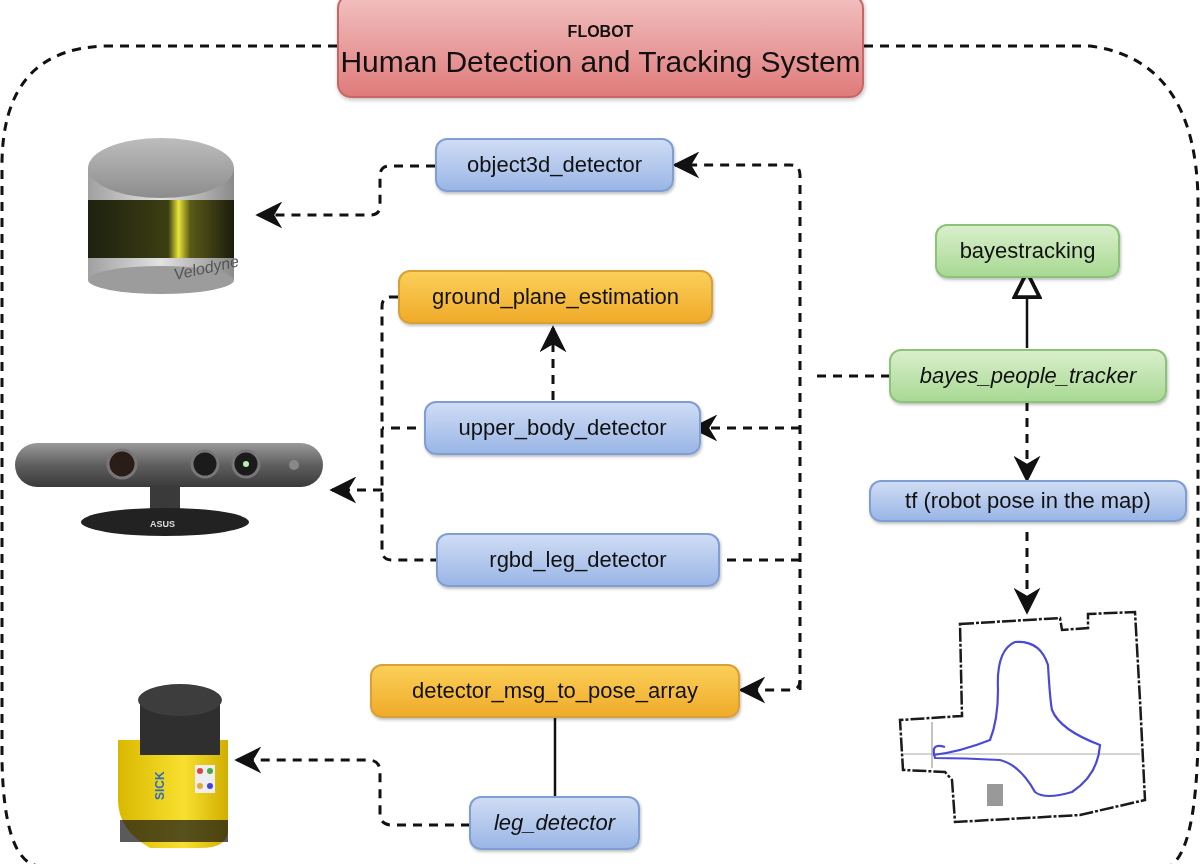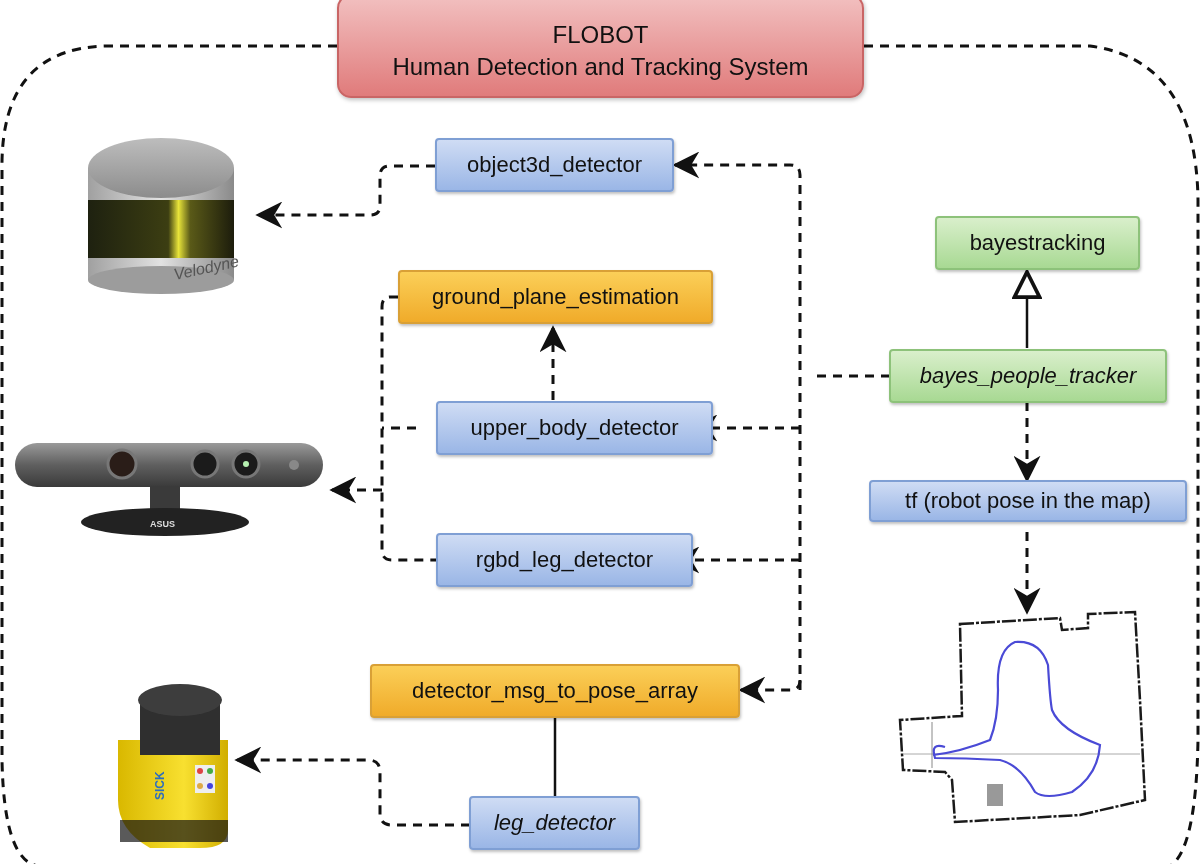--- a/index.html
+++ b/index.html
@@ -1,37 +1,37 @@
 <!DOCTYPE html>
 <html><head>
 <meta charset="utf-8">
 <style>
   html, body { margin: 0; padding: 0; background: #ffffff; }
   body { width: 1200px; height: 864px; position: relative; overflow: hidden;
          font-family: "Liberation Sans", sans-serif; }
   #canvas { position: absolute; left: 0; top: 0; }
   .node {
-    position: absolute; box-sizing: border-box; border-radius: 4px;
+    position: absolute; box-sizing: border-box; border-radius: 12px;
     display: flex; align-items: center; justify-content: center;
     font-size: 22px; color: #111; white-space: nowrap;
     box-shadow: 1px 2px 3px rgba(0,0,0,0.25);
   }
   .blue   { background: linear-gradient(#cfdcf4, #9ab6e6); border: 2px solid #7f9fd4; }
   .orange { background: linear-gradient(#fbcf58, #f0ab2a); border: 2px solid #d9a036; }
   .green  { background: linear-gradient(#d9efcb, #a8d993); border: 2px solid #8dc27a; }
   .title-box {
     position: absolute; left: 337px; top: -6px; width: 527px; height: 104px;
     box-sizing: border-box; border-radius: 14px;
     background: linear-gradient(#f2c0c0, #e07b7b);
     border: 2px solid #c96565; box-shadow: 1px 2px 4px rgba(0,0,0,0.25);
     display: flex; flex-direction: column; align-items: center; justify-content: center;
     color: #111;
   }
-  .title-box .t1 { font-weight: normal; font-size: 24px; margin-top: 10px; }
-  .title-box .t2 { font-size: 24px; margin-top: 4px; }
+  .title-box .t1 { font-weight: bold; font-size: 16px; margin-top: 10px; }
+  .title-box .t2 { font-size: 30px; margin-top: 4px; }
 </style>
 </head>
 <body>
 
 <svg id="canvas" width="1200" height="864">
   <defs>
     <marker id="arr" viewBox="0 0 10 10" refX="9" refY="5" markerWidth="9" markerHeight="9" orient="auto-start-reverse">
       <path d="M0,0 L10,5 L0,10 L3,5 z" fill="#111"></path>
     </marker>
     <marker id="hollow" viewBox="0 0 12 12" refX="6" refY="1" markerWidth="12" markerHeight="12" orient="0">
@@ -134,19 +134,19 @@
   </g>
 </svg>
 
 <div class="title-box">
   <div class="t1">FLOBOT</div>
   <div class="t2">Human Detection and Tracking System</div>
 </div>
 
 <div class="node blue" style="left:435px;top:138px;width:239px;height:54px;">object3d_detector</div>
 <div class="node orange" style="left:398px;top:270px;width:315px;height:54px;">ground_plane_estimation</div>
-<div class="node blue" style="left:436px;top:401px;width:277px;height:54px;">upper_body_detector</div>
-<div class="node blue" style="left:436px;top:533px;width:257px;height:54px;">rgbd_leg_detector</div>
+<div class="node blue" style="left:424px;top:401px;width:277px;height:54px;">upper_body_detector</div>
+<div class="node blue" style="left:436px;top:533px;width:284px;height:54px;">rgbd_leg_detector</div>
 <div class="node orange" style="left:370px;top:664px;width:370px;height:54px;">detector_msg_to_pose_array</div>
 <div class="node blue" style="left:469px;top:796px;width:171px;height:54px;font-style:italic;">leg_detector</div>
-<div class="node green" style="left:935px;top:216px;width:205px;height:54px;">bayestracking</div>
+<div class="node green" style="left:935px;top:224px;width:185px;height:54px;">bayestracking</div>
 <div class="node green" style="left:889px;top:349px;width:278px;height:54px;font-style:italic;">bayes_people_tracker</div>
 <div class="node blue" style="left:869px;top:480px;width:318px;height:42px;">tf (robot pose in the map)</div>
 
 </body></html>

